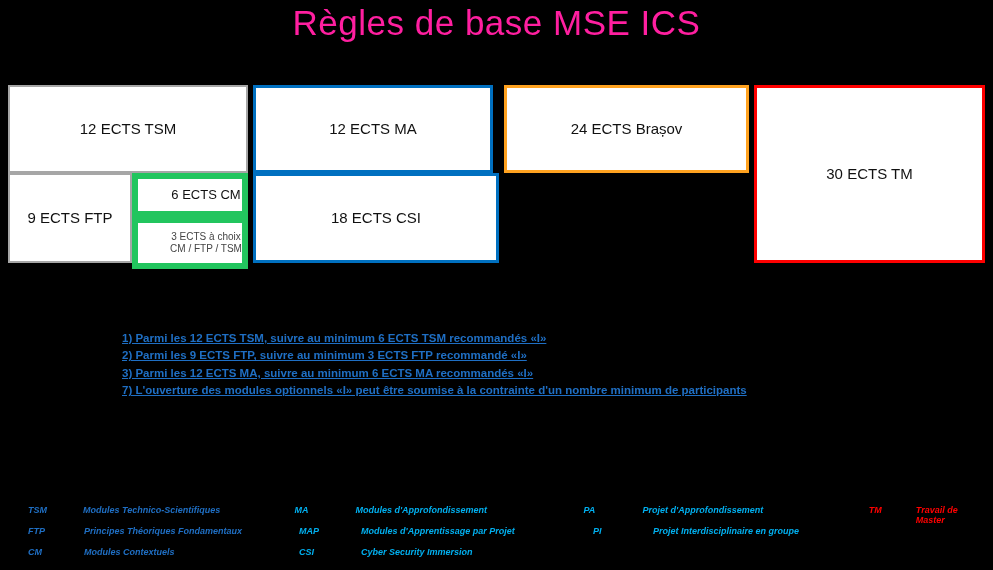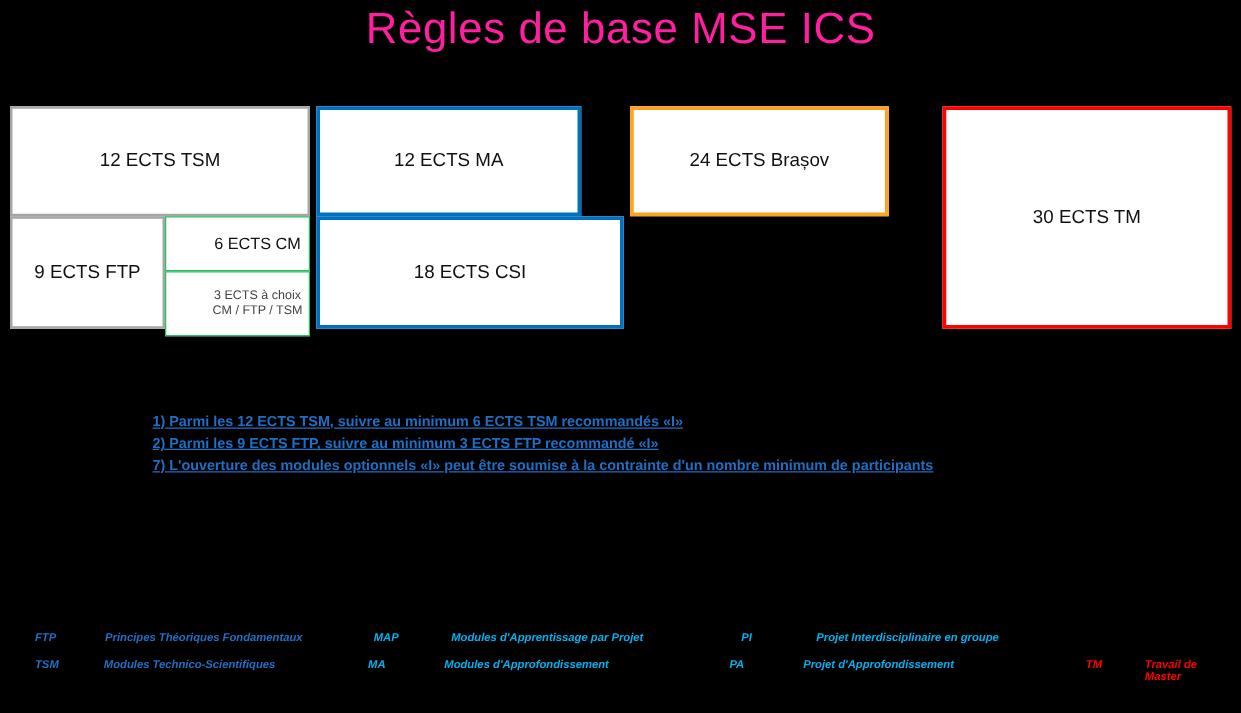--- a/index.html
+++ b/index.html
@@ -48,34 +48,34 @@
     justify-content: center;
     text-align: center;
     color: #111111;
     font-size: 15px;
     line-height: 1.2;
   }
   .cell.grey   { border: 2px solid #a6a6a6; }
   .cell.blue   { border: 3px solid #0070c0; }
   .cell.orange { border: 3px solid #ffa21f; }
   .cell.red    { border: 3px solid #ff0000; }
-  .cell.inner  { border: 1px solid #22c55e; padding-left: 32px; }
+  .cell.inner  { border: 6px solid #22c55e; padding-left: 32px; }
 
   
   #c-tsm  { left: 0;   top: 0;   width: 240px; height: 88px; }
   #c-ftp  { left: 0;   top: 88px; width: 124px; height: 90px; }
   #c-cm   { left: 124px; top: 88px; width: 116px; height: 44px; font-size: 13px; }
   #c-choix{ left: 124px; top: 132px; width: 116px; height: 52px; font-size: 10px; color:#444; }
 
   
-  #c-ma   { left: 245px; top: 0;   width: 212px; height: 88px; align-items: center; }
+  #c-ma   { left: 245px; top: 0;   width: 240px; height: 88px; align-items: center; }
   #c-csi  { left: 245px; top: 88px; width: 246px; height: 90px; }
 
   
-  #c-bra  { left: 496px; top: 0;   width: 207px; height: 88px; }
+  #c-bra  { left: 496px; top: 0;   width: 245px; height: 88px; }
   #c-csib { left: 496px; top: 88px; width: 245px; height: 90px; }
 
   
   #c-tm   { left: 746px; top: 0;   width: 231px; height: 178px; }
 
   .two-line { display: block; }
 
   
   #notes {
     position: absolute;
@@ -149,40 +149,49 @@
   </div>
 
   <div class="cell red" id="c-tm">
     <span>30 ECTS TM</span>
   </div>
 </div>
 
 <div id="notes">
   <div>1) Parmi les 12 ECTS TSM, suivre au minimum 6 ECTS TSM recommandés «I»</div>
   <div>2) Parmi les 9 ECTS FTP, suivre au minimum 3 ECTS FTP recommandé «I»</div>
+  <div>3) Parmi les 12 ECTS MA, suivre au minimum 6 ECTS MA recommandés «I»</div>
   <div>7) L'ouverture des modules optionnels «I» peut être soumise à la contrainte d'un nombre minimum de participants</div>
 </div>
 
 <div id="legend">
+
+  <div class="legend-row">
+    <span class="lg-abbr">TSM</span>
+    <span class="lg-text">Modules Technico-Scientifiques</span>
+    <span class="lg-abbr2">MA</span>
+    <span class="lg-text2">Modules d'Approfondissement</span>
+    <span class="lg-abbr3">PA</span>
+    <span class="lg-text3">Projet d'Approfondissement</span>
+    <span class="lg-abbr4">TM</span>
+    <span class="lg-text4">Travail de Master</span>
+  </div>
 
   <div class="legend-row">
     <span class="lg-abbr">FTP</span>
     <span class="lg-text">Principes Théoriques Fondamentaux</span>
     <span class="lg-abbr2">MAP</span>
     <span class="lg-text2">Modules d'Apprentissage par Projet</span>
     <span class="lg-abbr3">PI</span>
     <span class="lg-text3">Projet Interdisciplinaire en groupe</span>
     <span class="lg-abbr4 empty"></span>
     <span class="lg-text4 empty"></span>
   </div>
 
   <div class="legend-row">
-    <span class="lg-abbr">TSM</span>
-    <span class="lg-text">Modules Technico-Scientifiques</span>
-    <span class="lg-abbr2">MA</span>
-    <span class="lg-text2">Modules d'Approfondissement</span>
-    <span class="lg-abbr3">PA</span>
-    <span class="lg-text3">Projet d'Approfondissement</span>
-    <span class="lg-abbr4">TM</span>
-    <span class="lg-text4">Travail de Master</span>
+    <span class="lg-abbr">CM</span>
+    <span class="lg-text">Modules Contextuels</span>
+    <span class="lg-abbr2">CSI</span>
+    <span class="lg-text2">Cyber Security Immersion</span>
+    <span class="lg-abbr3 empty"></span>
+    <span class="lg-text3 empty"></span>
   </div>
-
 </div>
 
 </body></html>

